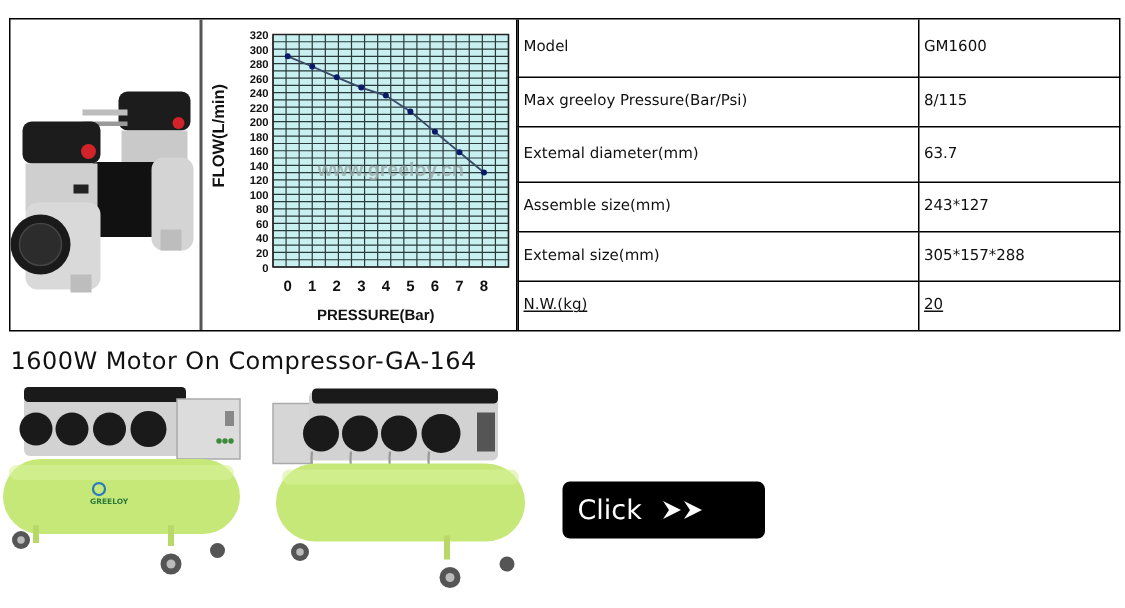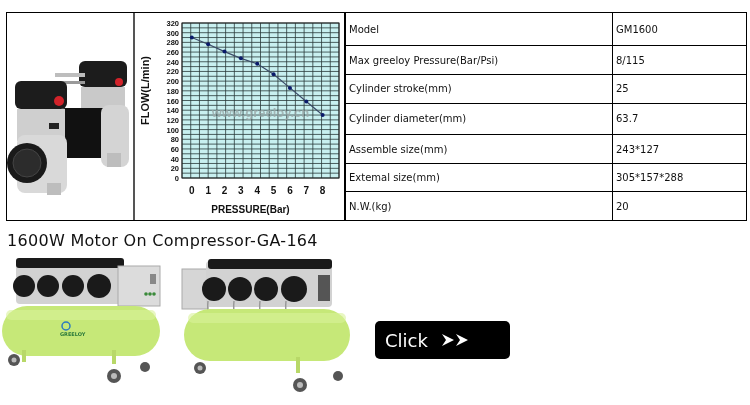--- a/index.html
+++ b/index.html
@@ -2,21 +2,21 @@
 <html><head>
 <meta charset="utf-8">
 <style>
   html, body { margin: 0; padding: 0; background: #ffffff; }
   body { width: 750px; height: 405px; position: relative; overflow: hidden; font-family: "DejaVu Sans", sans-serif; color: #111; }
   .spec-box { position: absolute; left: 6px; top: 12px; width: 741px; height: 209px; border: 1.5px solid #000; box-sizing: border-box; }
   .motor-cell { position: absolute; left: 0; top: 0; width: 128px; height: 100%; border-right: 2px solid #555; box-sizing: border-box; }
   .chart-cell { position: absolute; left: 128px; top: 0; width: 210px; height: 100%; border-right: 1.5px solid #000; box-sizing: border-box; }
   .spec-table { position: absolute; left: 338px; top: 0; width: 402px; height: 100%; border-collapse: collapse; }
   .spec-table td { border-bottom: 1.5px solid #000; font-size: 10px; padding: 0 0 0 3px; height: 25px; white-space: nowrap; }
-  .spec-table tr:last-child td { border-bottom: none; }
+  .spec-table tr:last-child td { border-bottom: none; text-decoration: underline; }
   .spec-table td.label { width: 263px; border-right: 1.5px solid #000; border-left: 1.5px solid #000; }
   .spec-table td.value { }
   .caption { position: absolute; left: 7px; top: 231px; font-size: 16px; letter-spacing: 0.3px; }
   .click-btn { position: absolute; left: 375px; top: 321px; width: 135px; height: 38px; background: #000; border-radius: 5px; color: #fff; font-size: 18px; display: flex; align-items: center; padding-left: 10px; box-sizing: border-box; cursor: pointer; }
   .click-btn .arrows { margin-left: 12px; display: inline-flex; }
   svg { display: block; }
   .axis-text { font-family: "Liberation Sans", sans-serif; font-weight: bold; fill: #111; }
 </style>
 </head>
 <body>
@@ -150,26 +150,22 @@
   <table class="spec-table">
     <tbody>
       <tr style="height:30px">
         <td class="label">Model</td>
         <td class="value">GM1600</td>
       </tr>
       <tr style="height:24px">
         <td class="label">Max greeloy Pressure(Bar/Psi)</td>
         <td class="value">8/115</td>
       </tr>
-      <tr style="height:24px">
-        <td class="label">Cylinder stroke(mm)</td>
-        <td class="value">25</td>
-      </tr>
       <tr style="height:29px">
-        <td class="label">Cylinder diameter(mm)</td>
+        <td class="label">Extemal diameter(mm)</td>
         <td class="value">63.7</td>
       </tr>
       <tr style="height:26px">
         <td class="label">Assemble size(mm)</td>
         <td class="value">243*127</td>
       </tr>
       <tr style="height:26px">
         <td class="label">Extemal size(mm)</td>
         <td class="value">305*157*288</td>
       </tr>

